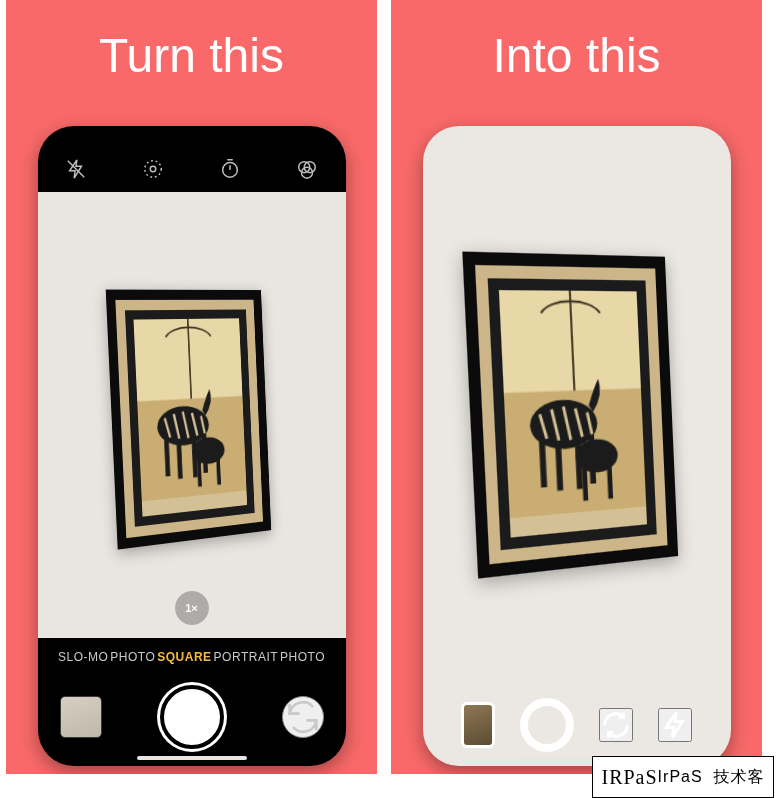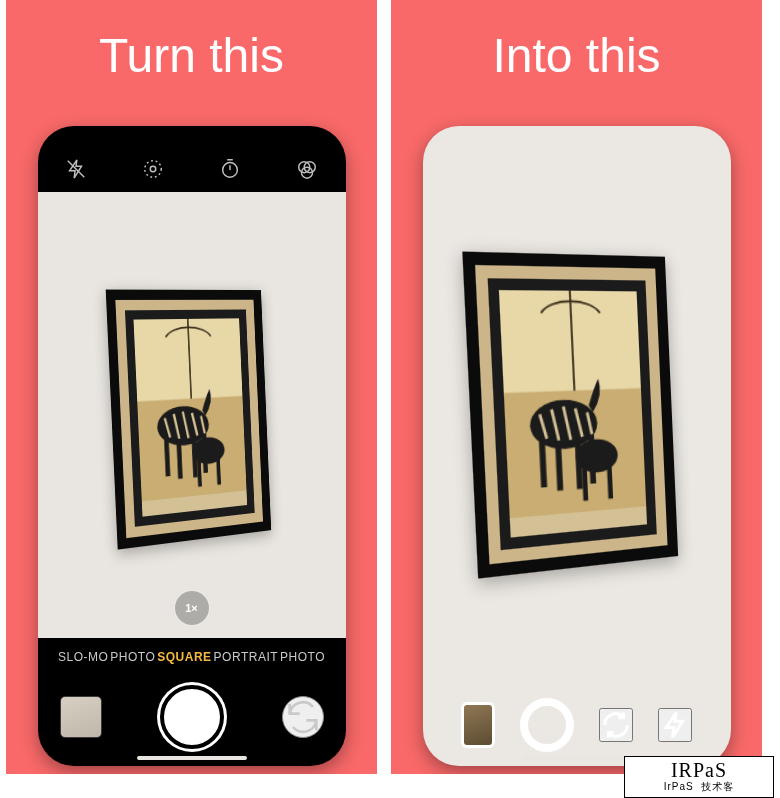--- a/index.html
+++ b/index.html
@@ -165,28 +165,28 @@
     .r-icon {
       width:34px; height:34px;
       display:flex; align-items:center; justify-content:center;
     }
     .r-icon svg{ width:30px; height:30px; stroke:#fff; fill:none; stroke-width:2.4; }
 
     
     .watermark {
       position:absolute;
       right:6px; bottom:0;
-      width:150px; height:42px;
+      width:182px; height:42px;
       background:#fff;
       border:1px solid #000;
-      display:flex; flex-direction:column; align-items:center; justify-content:center;
+      display:flex; flex-direction:row; align-items:center; justify-content:center;
       font-family: "Comic Sans MS", cursive;
     }
     .watermark .row1 { font-size:20px; letter-spacing:1px; line-height:1; }
-    .watermark .row2 { font-size:10px; letter-spacing:1px; font-family: sans-serif; }
+    .watermark .row2 { font-size:16px; letter-spacing:1px; font-family: sans-serif; }
   </style>
 </head>
 <body>
 
 <div class="frame">
 
   <div class="panel">
     <div class="panel-label">Turn this</div>
 
     <div class="phone phone-dark">

